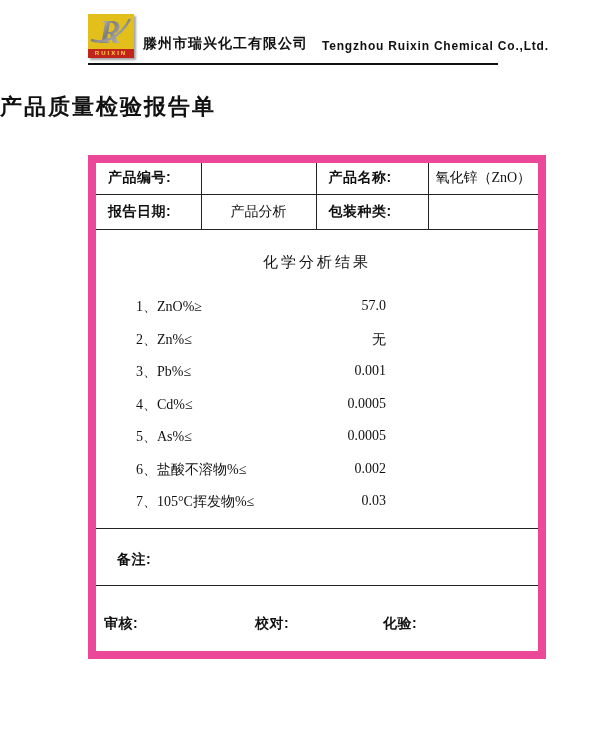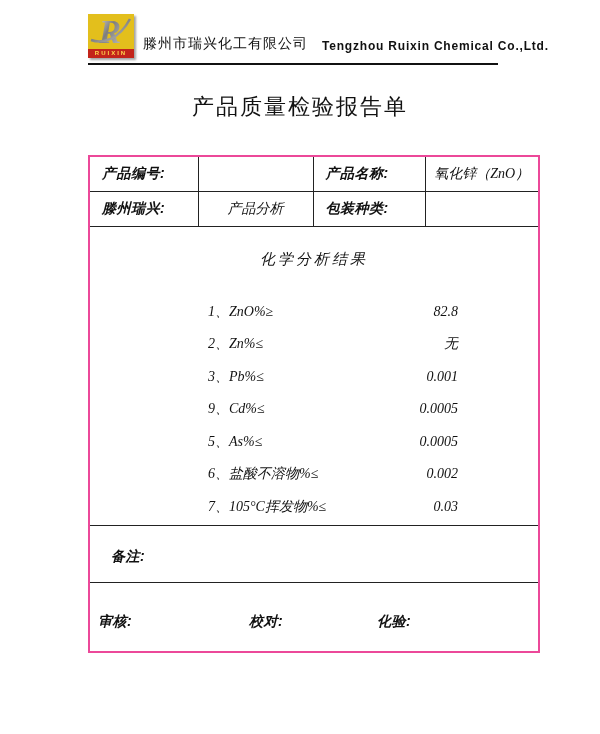--- a/index.html
+++ b/index.html
@@ -33,55 +33,54 @@
     background: #c3241a;
     color: #ffd94d;
     font-size: 6px; font-weight: bold;
     letter-spacing: 2px; text-align: center;
     line-height: 9px;
     font-family: "Liberation Sans", sans-serif;
   }
   .company-cn {
     margin: 0 0 5px 9px;
     font-family: "Liberation Serif", "DejaVu Serif", serif;
-    font-weight: normal;
+    font-weight: bold;
     font-size: 14px;
     letter-spacing: 1px;
     white-space: nowrap;
   }
   .company-en {
     margin: 0 0 5px 14px;
     font-weight: bold;
     font-size: 12px;
     letter-spacing: 0.8px;
     white-space: nowrap;
   }
   .header-rule {
     margin: 5px 0 0 88px;
     width: 410px; height: 2px;
     background: #111111;
   }
 
   
   .title {
     margin-top: 27px;
-    text-align: center;
+    text-align: left;
     font-size: 22px;
-    font-weight: normal;
+    font-weight: bold;
     letter-spacing: 2px;
   }
 
   
   table.report-table {
     margin: 33px 0 0 88px;
     width: 450px;
     border-collapse: collapse;
     table-layout: fixed;
-    border: 2px solid #ec4899;
-    font-style: italic;
+    border: 8px solid #ec4899;
   }
   table.report-table td {
     border: 1px solid #222222;
     font-size: 14px;
     vertical-align: middle;
   }
   tr.info-row td { height: 35px; }
   td.lbl {
     font-weight: bold;
     text-align: left;
@@ -102,22 +101,22 @@
     margin-top: 22px;
     text-align: center;
     font-size: 15px;
     letter-spacing: 3px;
     font-family: "Liberation Serif", "DejaVu Serif", serif;
   }
   .analysis-items { margin-top: 26px; }
   .analysis-item {
     display: flex;
     justify-content: space-between;
-    align-items: center;
-    margin-left: 118px;
+    align-items: flex-start;
+    margin-left: 40px;
     width: 250px;
     height: 32.5px;
     font-family: "Liberation Serif", "DejaVu Serif", serif;
     font-size: 14px;
   }
 
   
   td.remarks-cell {
     height: 57px;
     vertical-align: top;
@@ -178,44 +177,44 @@
         <col style="width:114px">
     </colgroup>
     <tbody>
       <tr class="info-row">
         <td class="lbl">产品编号:</td>
         <td class="val"></td>
         <td class="lbl">产品名称:</td>
         <td class="val">氧化锌（ZnO）</td>
       </tr>
       <tr class="info-row">
-        <td class="lbl">滕州瑞兴:</td>
+        <td class="lbl">报告日期:</td>
         <td class="val">产品分析</td>
         <td class="lbl">包装种类:</td>
         <td class="val"></td>
       </tr>
 
       <tr>
         <td colspan="4" class="analysis-cell">
           <div class="analysis-heading">化学分析结果</div>
           <div class="analysis-items">
             <div class="analysis-item">
               <span>1、ZnO%≥</span>
-              <span>82.8</span>
+              <span>57.0</span>
             </div>
             <div class="analysis-item">
               <span>2、Zn%≤</span>
               <span>无</span>
             </div>
             <div class="analysis-item">
               <span>3、Pb%≤</span>
               <span>0.001</span>
             </div>
             <div class="analysis-item">
-              <span>9、Cd%≤</span>
+              <span>4、Cd%≤</span>
               <span>0.0005</span>
             </div>
             <div class="analysis-item">
               <span>5、As%≤</span>
               <span>0.0005</span>
             </div>
             <div class="analysis-item">
               <span>6、盐酸不溶物%≤</span>
               <span>0.002</span>
             </div>

